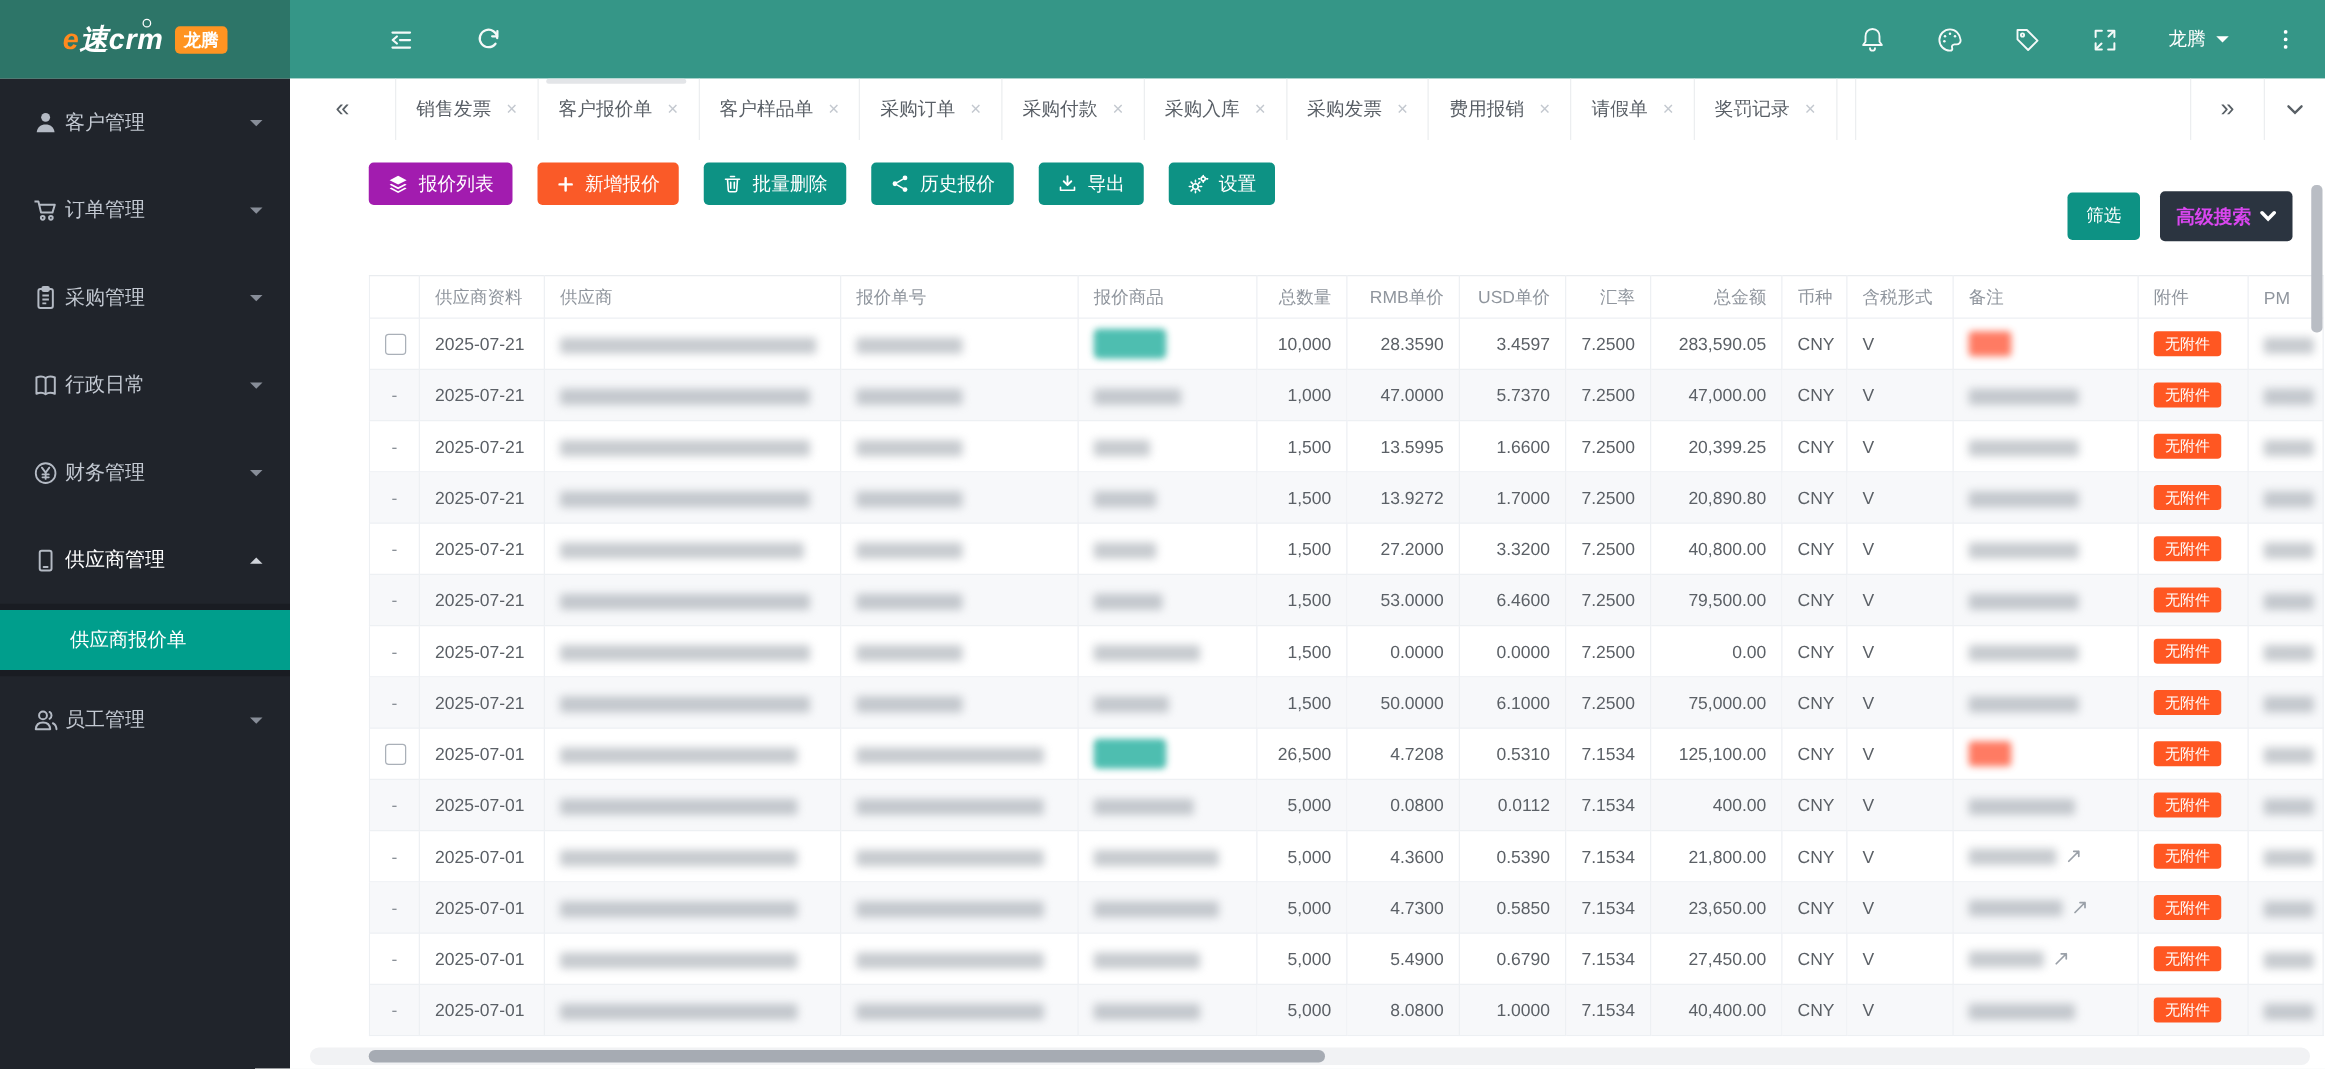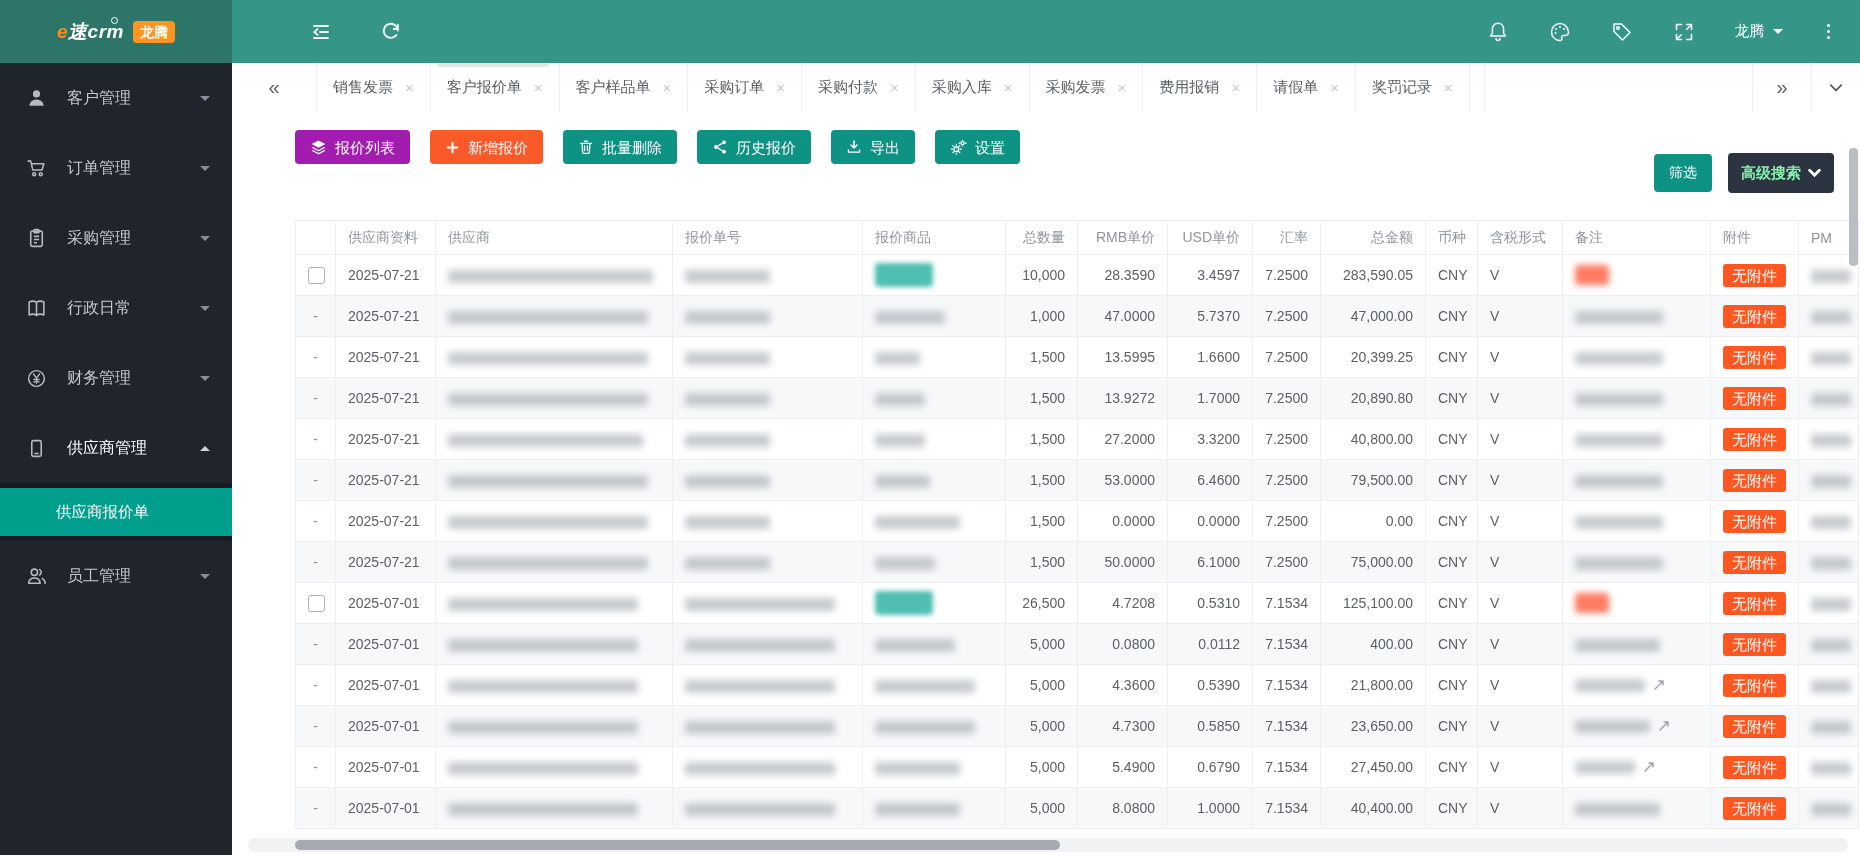--- a/index.html
+++ b/index.html
@@ -2,41 +2,41 @@
 <html><head>
 <meta charset="utf-8">
 <style>
   html,body{margin:0;padding:0;background:#e8eaec;}
   .app{position:relative;width:1860px;height:855px;overflow:hidden;background:#fff;
        font-family:"Liberation Sans","DejaVu Sans",sans-serif;-webkit-font-smoothing:antialiased;}
 
   
   .topbar{position:absolute;left:0;top:0;width:1860px;height:63px;display:flex;}
   .logo-zone{width:232px;height:63px;background:#2d7568;display:flex;align-items:center;justify-content:center;gap:9px;}
-  .logo-text{font-size:19px;font-weight:700;font-style:italic;color:#fff;letter-spacing:.5px;line-height:1;}
+  .logo-text{font-size:23px;font-weight:700;font-style:italic;color:#fff;letter-spacing:.5px;line-height:1;}
   .logo-e{color:#ff8a1e;}
   .m-ring{position:relative;display:inline-block;}
   .m-ring::after{content:"";position:absolute;top:-5px;left:4px;width:5px;height:5px;border:1.5px solid #fff;border-radius:50%;}
   .logo-badge{background:#ff9421;color:#fff;font-size:14px;line-height:1;padding:4px 7px;border-radius:4px;font-weight:700;}
   .topbar-main{flex:1;background:#359687;display:flex;align-items:center;padding:0 26px 0 78px;color:#fff;}
   .tb-left{display:flex;align-items:center;gap:48px;}
   .tb-right{margin-left:auto;display:flex;align-items:center;gap:40px;}
   .tb-icon{display:inline-flex;align-items:center;cursor:pointer;color:#fff;opacity:.95;}
   .tb-icon svg{display:block;}
   .user{display:flex;align-items:center;gap:8px;font-size:15px;cursor:pointer;}
   .caret-down{width:0;height:0;border:5px solid transparent;border-top-color:#fff;margin-top:5px;}
   .kebab{display:inline-block;cursor:pointer;padding:2px 4px;}
   .kebab i{display:block;width:3.5px;height:3.5px;border-radius:50%;background:#fff;margin:2.6px 0;}
 
   
   .sidebar{position:absolute;left:0;top:63px;width:232px;height:792px;background:#20242b;overflow:hidden;}
   .side-item{display:flex;align-items:center;height:70px;padding:0 22px 0 26px;color:#c3c9d2;font-size:16px;cursor:pointer;}
   .side-item .s-icon{width:21px;height:21px;color:#b4bac4;flex:none;}
   .side-item .s-icon svg{width:21px;height:21px;display:block;}
-  .side-item .s-label{margin-left:20px;}
+  .side-item .s-label{margin-left:5px;}
   .side-item.expanded{color:#fff;}
   .s-caret{margin-left:auto;width:0;height:0;border:5px solid transparent;}
   .s-caret.down{border-top-color:#878d98;margin-top:5px;}
   .s-caret.up{border-bottom-color:#cfd3da;margin-bottom:5px;}
   .side-sub{background:#191c22;padding:5px 0;}
   .side-sub-item{height:48px;display:flex;align-items:center;padding-left:56px;font-size:15.5px;color:#c3c9d2;cursor:pointer;}
   .side-sub-item.active{background:#009e8c;color:#fff;}
 
   
   .main{position:absolute;left:232px;top:63px;width:1628px;height:792px;background:#fff;}
@@ -58,36 +58,36 @@
   .tbtn{display:inline-flex;align-items:center;gap:8px;height:34px;padding:0 15px;border:none;border-radius:4px;
         color:#fff;font-size:15px;font-family:inherit;cursor:pointer;line-height:1;}
   .tbtn svg{display:block;}
 
   .filter-controls{position:absolute;right:26px;top:38px;display:flex;align-items:flex-start;}
   .select{width:332px;height:42px;background:#fff;border:1px solid #d9dde2;border-radius:4px;display:flex;align-items:center;
           padding:0 14px;color:#9aa1a8;font-size:14px;position:relative;cursor:pointer;box-sizing:border-box;}
   .select .sel-caret{position:absolute;right:13px;top:18px;width:0;height:0;border:5px solid transparent;border-top-color:#c0c4cc;}
   .btn-filter{height:38px;margin:4px 0 0 22px;padding:0 15px;background:#0d9284;color:#fff;border-radius:4px;font-size:14px;
               border:none;font-family:inherit;cursor:pointer;}
-  .btn-adv{height:40px;margin:3px 0 0 16px;padding:0 13px;background:#2b3440;color:#86efac;border-radius:4px;font-size:15px;
+  .btn-adv{height:40px;margin:3px 0 0 16px;padding:0 13px;background:#2b3440;color:#d946ef;border-radius:4px;font-size:15px;
            font-weight:700;display:inline-flex;align-items:center;gap:7px;border:none;font-family:inherit;cursor:pointer;}
 
   
   .table-wrap{position:absolute;left:63px;top:108px;width:1565px;overflow:hidden;}
   table{border-collapse:collapse;table-layout:fixed;width:1563px;background:#fff;}
   th,td{border-right:1px solid #edf0f3;border-bottom:1px solid #edf0f3;padding:0 12px;white-space:nowrap;overflow:hidden;box-sizing:border-box;}
   thead th{height:34px;font-size:14px;font-weight:400;color:#8f959d;text-align:left;border-top:1px solid #e9ecef;background:#fff;}
   th:first-child,td:first-child{border-left:1px solid #edf0f3;}
   tbody td{height:41px;font-size:14px;color:#5b6066;}
   tbody tr:nth-child(even){background:#f7f8fa;}
   .al-r{text-align:right;}
   .al-c{text-align:center;}
   .cbx{width:15px;height:15px;border:1px solid #aab0b8;border-radius:3px;background:#fff;display:inline-block;vertical-align:middle;cursor:pointer;}
   .dash{color:#8a9097;}
-  .att{background:#ff5722;color:#fff;font-size:15px;padding:4px 9px;border-radius:3px;display:inline-block;line-height:1;cursor:pointer;}
+  .att{background:#ff5722;color:#fff;font-size:12px;padding:4px 9px;border-radius:3px;display:inline-block;line-height:1;cursor:pointer;}
   .blob{display:inline-block;height:13px;background:#99a0a8;opacity:.55;border-radius:2px;filter:blur(3.5px);vertical-align:middle;}
   .blob.badge-teal{height:24px;background:#2fb3a3;opacity:.85;border-radius:4px;filter:blur(2.5px);}
   .blob.badge-red{height:20px;background:#ff5a3c;opacity:.8;border-radius:3px;filter:blur(3px);}
   .rm-ico{display:inline-block;margin-left:8px;vertical-align:middle;}
 
   
   .hscroll{position:absolute;left:16px;right:12px;top:726px;height:14px;background:#f1f2f4;border-radius:7px;}
   .hthumb{position:absolute;left:47px;top:2px;width:765px;height:10px;background:#a6abb3;border-radius:5px;cursor:pointer;}
   .vthumb{position:absolute;right:2px;top:36px;width:9px;height:118px;background:#b9bdc4;border-radius:4px;cursor:pointer;}
 </style>

